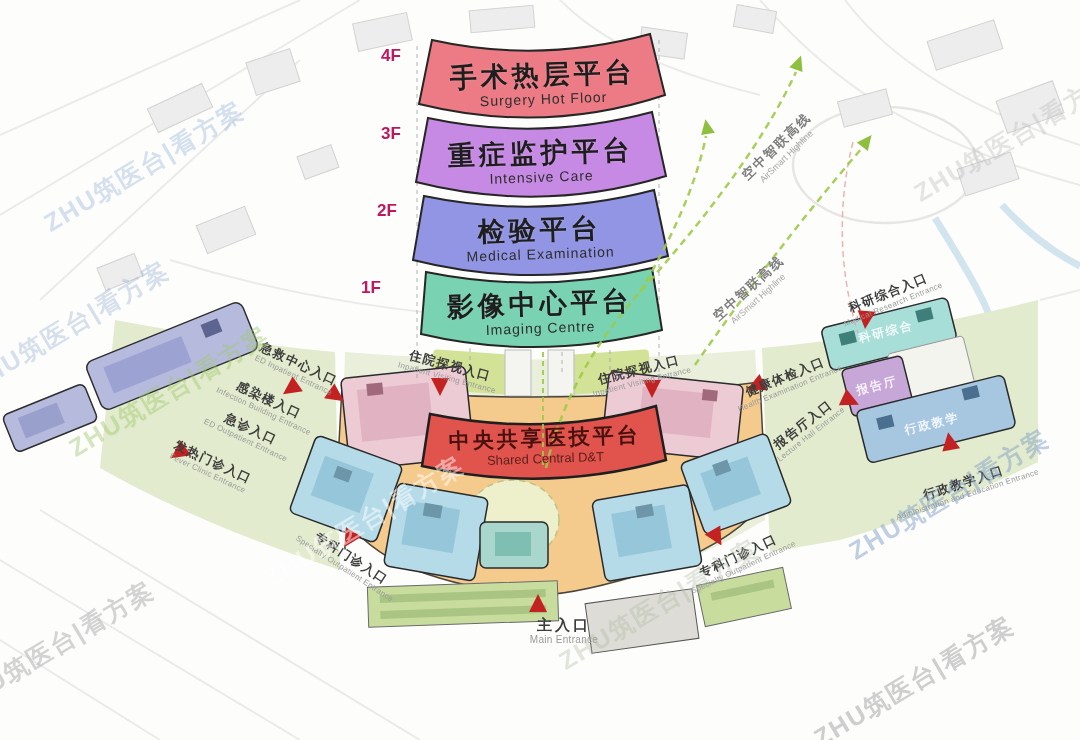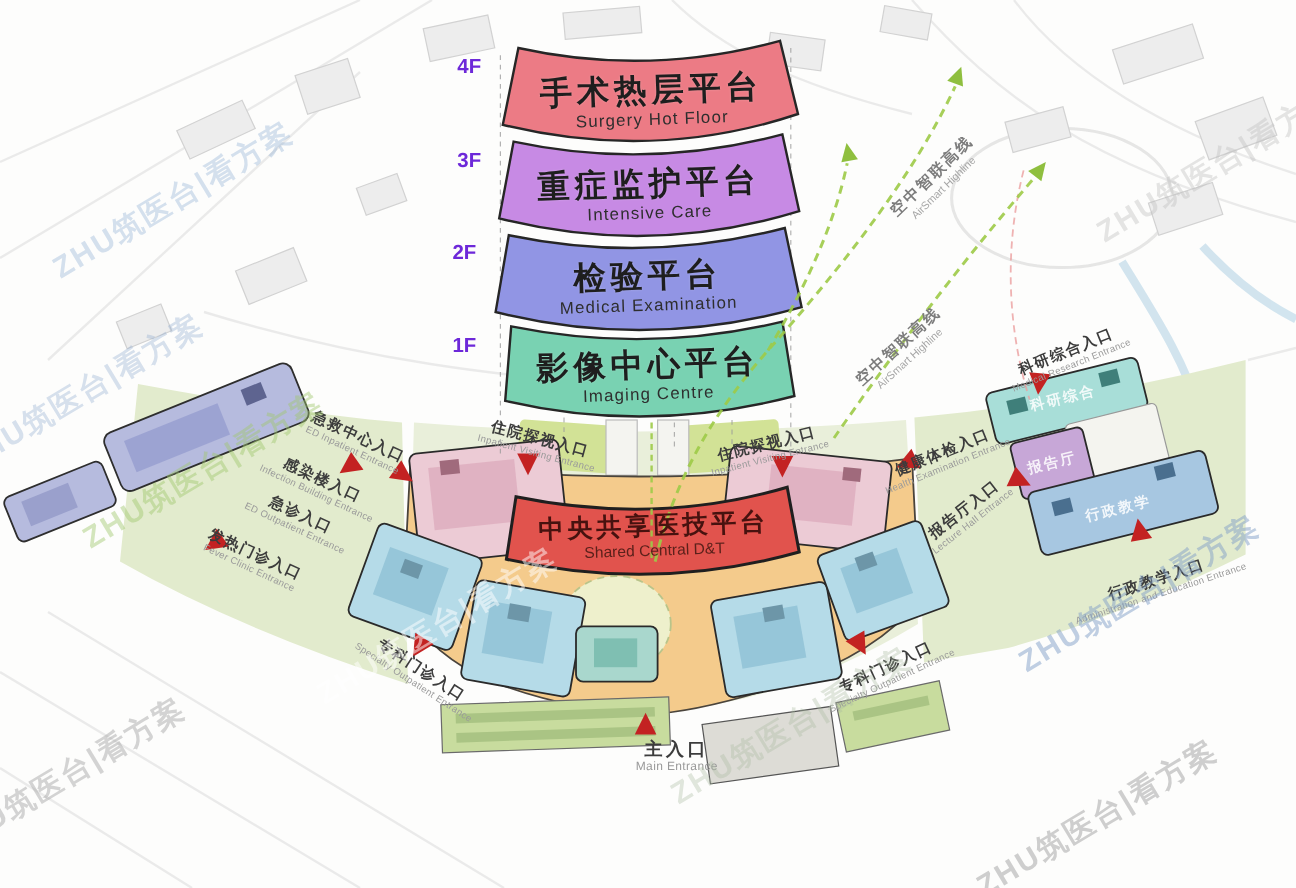--- a/index.html
+++ b/index.html
@@ -6,21 +6,21 @@
   #canvas{position:relative;width:1080px;height:740px;overflow:hidden;
           font-family:"Liberation Sans","DejaVu Sans",sans-serif;background:#fdfdfc;}
   #baseSvg{position:absolute;left:0;top:0;}
   .lbl{position:absolute;text-align:center;white-space:nowrap;pointer-events:none;}
   .ent .zh{font-size:12.5px;font-weight:bold;color:#3c3c3c;letter-spacing:1.5px;}
   .ent .en{font-size:8px;color:#9a9a9a;margin-top:-1px;letter-spacing:.3px;}
   .ent.big .zh{font-size:15px;letter-spacing:3px;}
   .ent.big .en{font-size:10px;}
   .plate-lbl .zh{font-size:27px;font-weight:bold;color:#1e1e1e;letter-spacing:4px;text-shadow:0 0 2px rgba(255,255,255,.25);}
   .plate-lbl .en{font-size:14px;color:#2e2e2e;margin-top:-2px;letter-spacing:1px;}
-  .flvl{font-size:17px;font-weight:bold;color:#6d28d9;}
+  .flvl{font-size:17px;font-weight:bold;color:#be185d;}
   .banner-lbl .zh{font-size:21px;font-weight:bold;color:#47120f;letter-spacing:3px;}
   .banner-lbl .en{font-size:13px;color:#5c211b;margin-top:-1px;}
   .hl{color:#7c7c7c;}
   .hl .zh{font-size:13px;font-weight:bold;letter-spacing:2px;}
   .hl .en{font-size:9px;color:#a6a6a6;}
   .blbl{font-size:12px;font-weight:bold;color:rgba(255,255,255,.85);letter-spacing:2px;}
   .wm{position:absolute;font-weight:bold;font-size:25px;letter-spacing:2px;
       transform:rotate(-31deg);white-space:nowrap;pointer-events:none;}
 </style>
 </head>
@@ -175,21 +175,21 @@
       <path d="M0,-11 L9,7 L-9,7 Z" transform="translate(950,443) rotate(-10)"></path>
       <path d="M0,-11 L9,7 L-9,7 Z" transform="translate(350,538) rotate(212)"></path>
       <path d="M0,-11 L9,7 L-9,7 Z" transform="translate(716,536) rotate(150)"></path>
       <path d="M0,-11 L9,7 L-9,7 Z" transform="translate(538,605) rotate(0)"></path>
     </g>
   </svg>
 
   <div class="lbl flvl" style="left:391px;top:56px;transform:translate(-50%,-50%)">4F</div>
   <div class="lbl flvl" style="left:391px;top:134px;transform:translate(-50%,-50%)">3F</div>
   <div class="lbl flvl" style="left:387px;top:211px;transform:translate(-50%,-50%)">2F</div>
-  <div class="lbl flvl" style="left:387px;top:288px;transform:translate(-50%,-50%)">1F</div>
+  <div class="lbl flvl" style="left:371px;top:288px;transform:translate(-50%,-50%)">1F</div>
 
   <div class="lbl plate-lbl" style="left:543px;top:82px;transform:translate(-50%,-50%) rotate(-2deg)">
     <div class="zh">手术热层平台</div>
     <div class="en">Surgery Hot Floor</div>
   </div>
   <div class="lbl plate-lbl" style="left:541px;top:160px;transform:translate(-50%,-50%) rotate(-2deg)">
     <div class="zh">重症监护平台</div>
     <div class="en">Intensive Care</div>
   </div>
   <div class="lbl plate-lbl" style="left:540px;top:237px;transform:translate(-50%,-50%) rotate(-2deg)">

